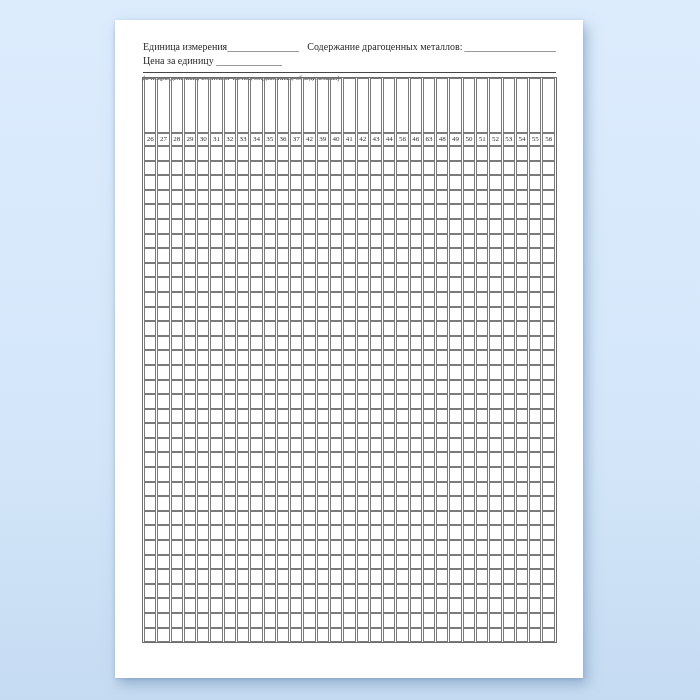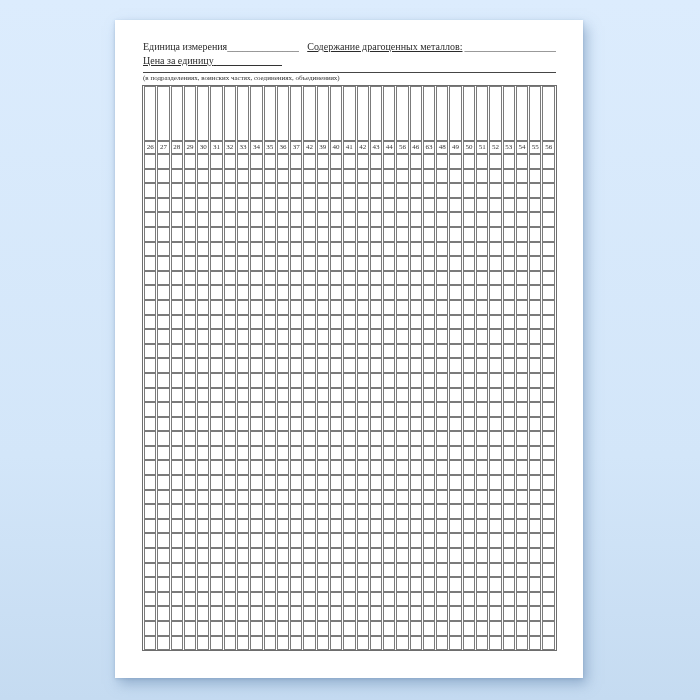--- a/index.html
+++ b/index.html
@@ -18,47 +18,47 @@
     box-shadow:4px 6px 12px rgba(108,140,178,0.55), 0 1px 3px rgba(108,140,178,0.35);
   }
   .field-row{
     position:absolute;
     left:28px;width:413px;
     display:flex;align-items:baseline;
     font-size:10px;color:var(--ink,#2b2b2b);
     white-space:nowrap;
   }
   .row1{top:21px;}
-  .row2{top:35px;text-decoration:underline;}
+  .row2{top:35px;}
   .blank{
     display:inline-block;
     overflow:hidden;
     white-space:nowrap;
     color:#3c3c3c;
     letter-spacing:0;
   }
   .blank-unit{width:118px;}
   .blank-metals{flex:1 1 auto;min-width:0;}
   .blank-price{width:66px;}
-  .label-metals{margin-left:8px;margin-right:2px;text-decoration:underline;}
+  .label-metals{margin-left:8px;margin-right:2px;}
   .caption-rule{
     position:absolute;
     left:28px;top:52px;width:413px;
     border-top:1px solid var(--rule,#454545);
   }
   .caption{
     position:absolute;
     left:28px;top:54px;width:413px;
     text-align:left;
     font-size:7px;color:#333;
     white-space:nowrap;
   }
   table.grid{
     position:absolute;
-    left:28px;top:66px;
+    left:28px;top:58px;
     width:413px;
     table-layout:fixed;
     border-collapse:separate;
     border-spacing:1px 0;
     outline:1px solid #6d6d6d;
   }
   table.grid td{
     border:1px solid var(--grid,#7b7b7b);
     padding:0;
     font-size:7px;line-height:1;

